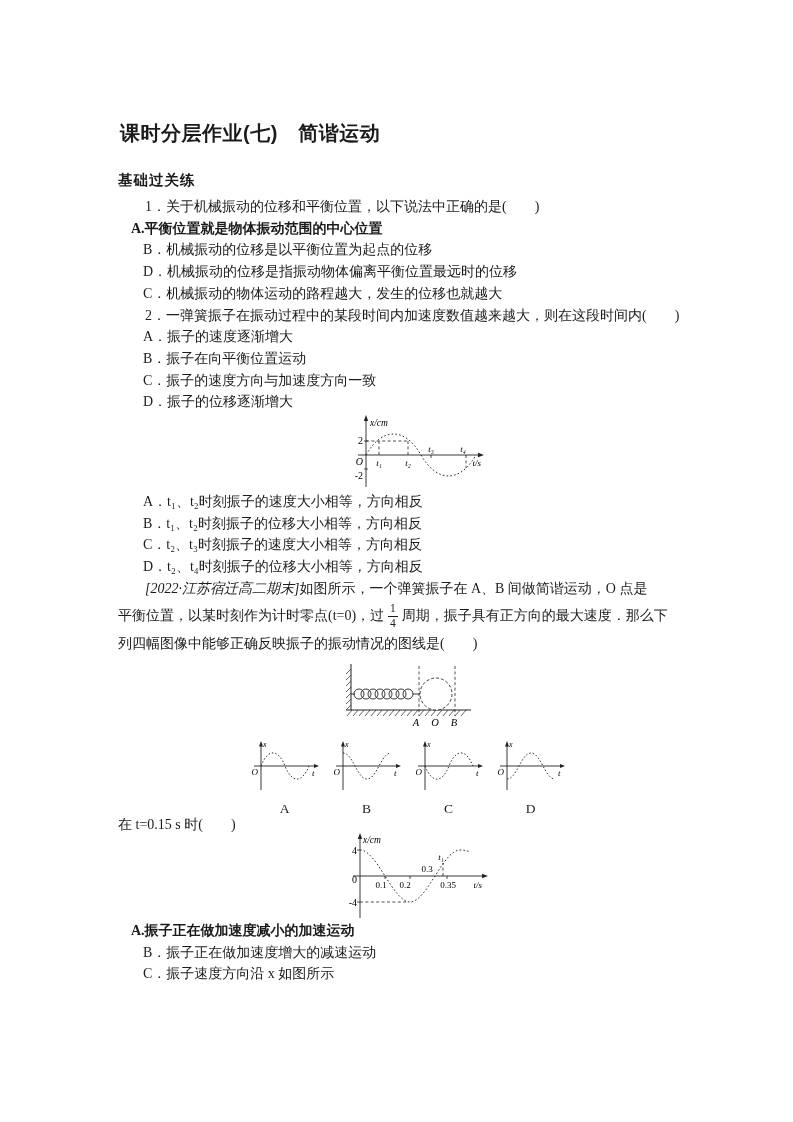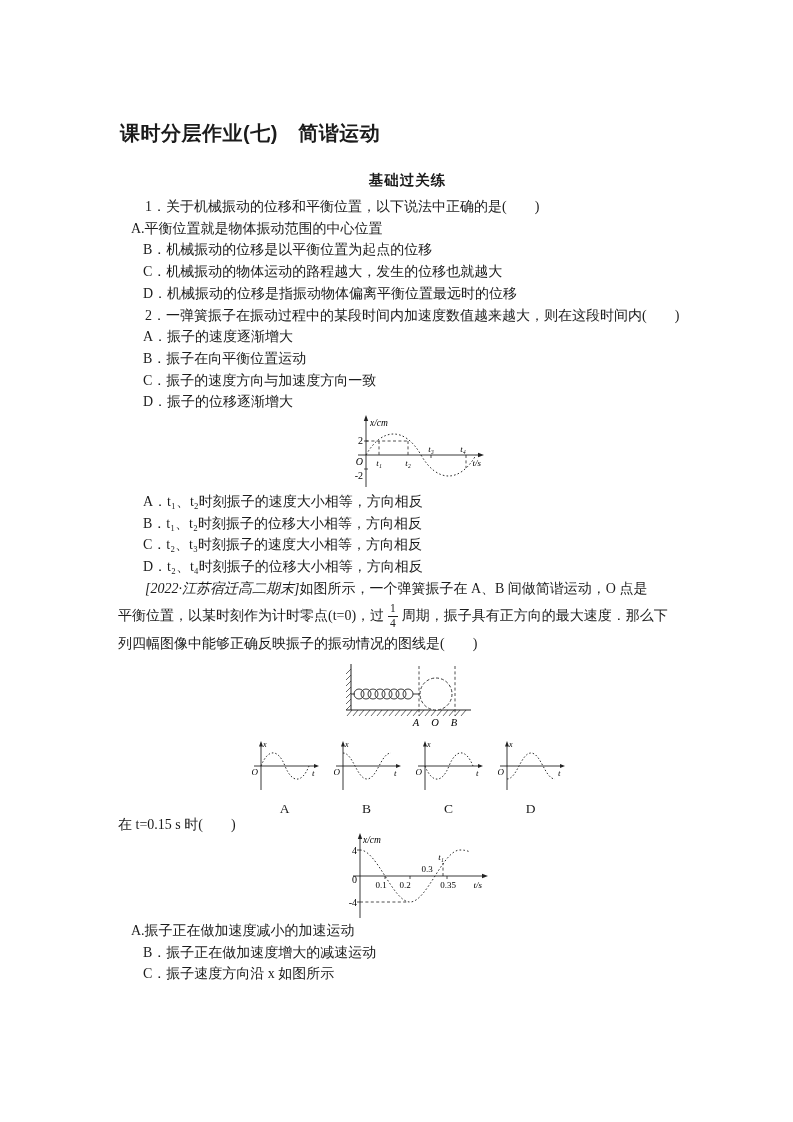--- a/index.html
+++ b/index.html
@@ -7,26 +7,26 @@
     width:793px;height:1122px;background:#ffffff;overflow:hidden;
     font-family:"Liberation Serif","DejaVu Serif",serif;color:#1b1b1b;
   }
   .page{padding:120px 96px 0 118px;box-sizing:border-box;width:793px;height:846px;}
   .title{
     font-family:"Liberation Sans","DejaVu Sans",sans-serif;
     font-size:20px;font-weight:700;line-height:26px;margin:0 0 0 2px;letter-spacing:.5px;
   }
   .section{
     font-family:"Liberation Sans","DejaVu Sans",sans-serif;
-    font-size:14.5px;font-weight:700;text-align:center;line-height:20px;margin-top:24px;letter-spacing:1px;
+    font-size:14.5px;font-weight:700;text-align:left;line-height:20px;margin-top:24px;letter-spacing:1px;
   }
   .line{font-size:14px;line-height:21.7px;white-space:nowrap;}
   .stem{padding-left:27px;}
   .opt{padding-left:25px;}
-  .opt--tight{padding-left:13px;}
+  .opt--tight{padding-left:13px;font-weight:bold;}
   .mt6{margin-top:6px;}
   .mt7{margin-top:7px;}
   .kai{font-style:italic;}
   .fig{text-align:center;}
   .fig3{height:78px;}
   .fig4{margin-top:4px;height:74px;}
   .fig5{margin-top:-6px;height:92px;}
   .fracline{height:33px;display:flex;align-items:center;}
   .frac{display:inline-flex;flex-direction:column;align-items:center;font-size:11.5px;line-height:1.15;margin:0 4px;}
   .frac .num{border-bottom:1px solid #1b1b1b;padding:0 2px;}
@@ -40,22 +40,22 @@
 <body>
 
 <div class="page">
 
   <h1 class="title">课时分层作业(七)　简谐运动</h1>
   <div class="section">基础过关练</div>
 
   <div class="line stem mt6">1．关于机械振动的位移和平衡位置，以下说法中正确的是(　　)</div>
   <div class="line opt opt--tight">A.平衡位置就是物体振动范围的中心位置</div>
   <div class="line opt">B．机械振动的位移是以平衡位置为起点的位移</div>
+  <div class="line opt">D．机械振动的位移是指振动物体偏离平衡位置最远时的位移</div>
   <div class="line opt">C．机械振动的物体运动的路程越大，发生的位移也就越大</div>
-  <div class="line opt">D．机械振动的位移是指振动物体偏离平衡位置最远时的位移</div>
 
   <div class="line stem">2．一弹簧振子在振动过程中的某段时间内加速度数值越来越大，则在这段时间内(　　)</div>
   <div class="line opt">A．振子的速度逐渐增大</div>
   <div class="line opt">B．振子在向平衡位置运动</div>
   <div class="line opt">C．振子的速度方向与加速度方向一致</div>
   <div class="line opt">D．振子的位移逐渐增大</div>
 
 
   <div class="fig fig3">
     <svg width="160" height="78" viewBox="0 0 160 78">

